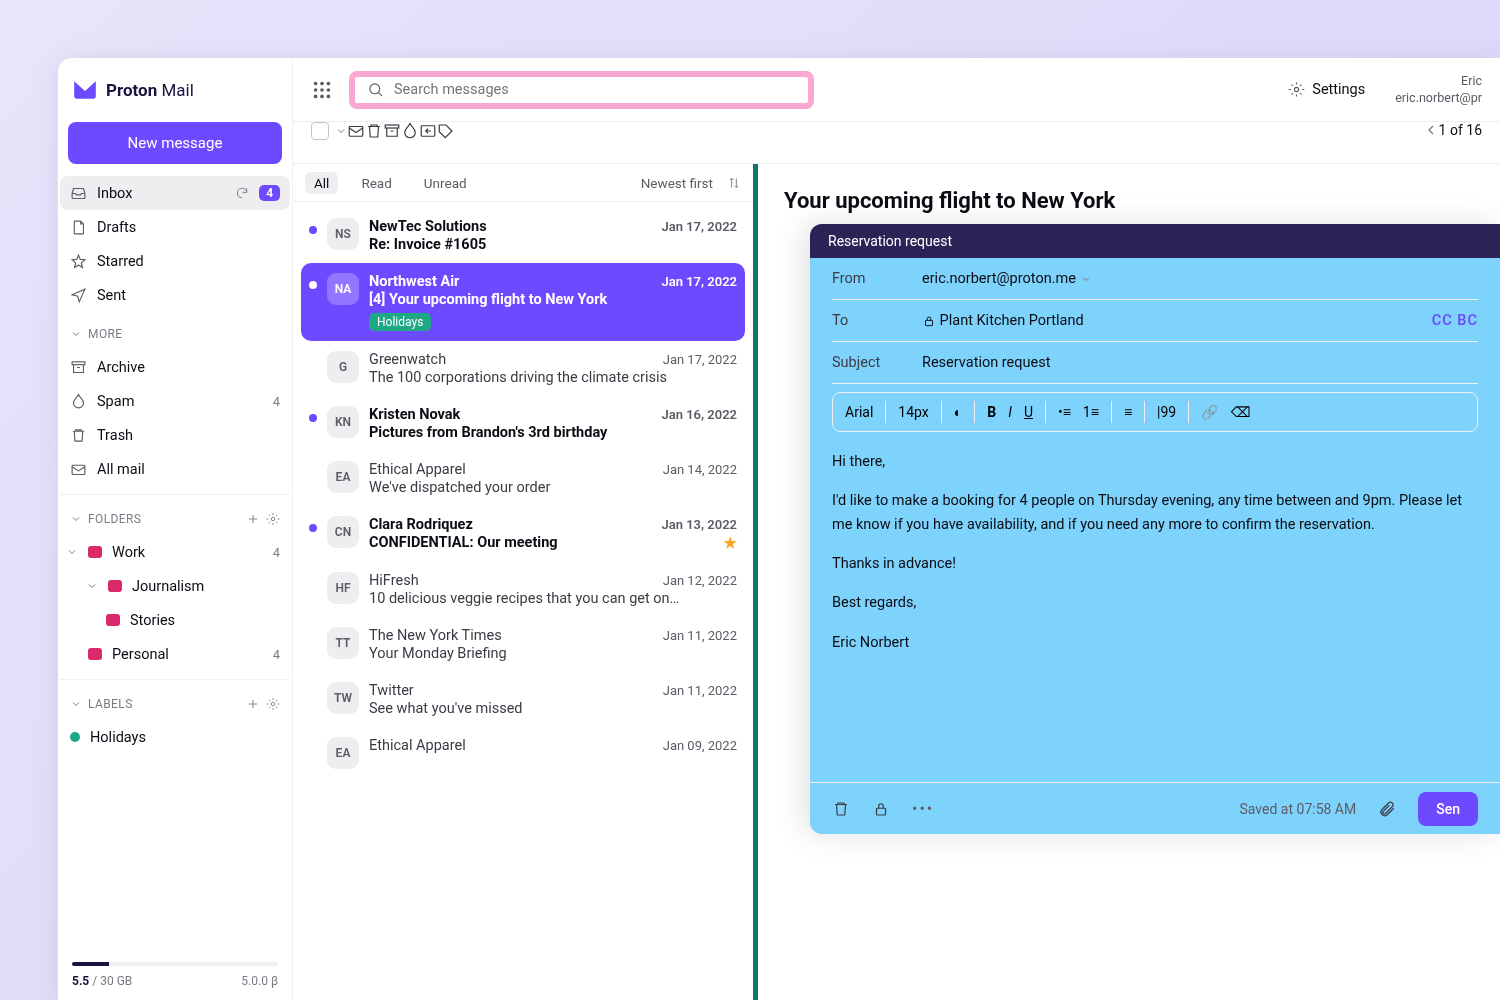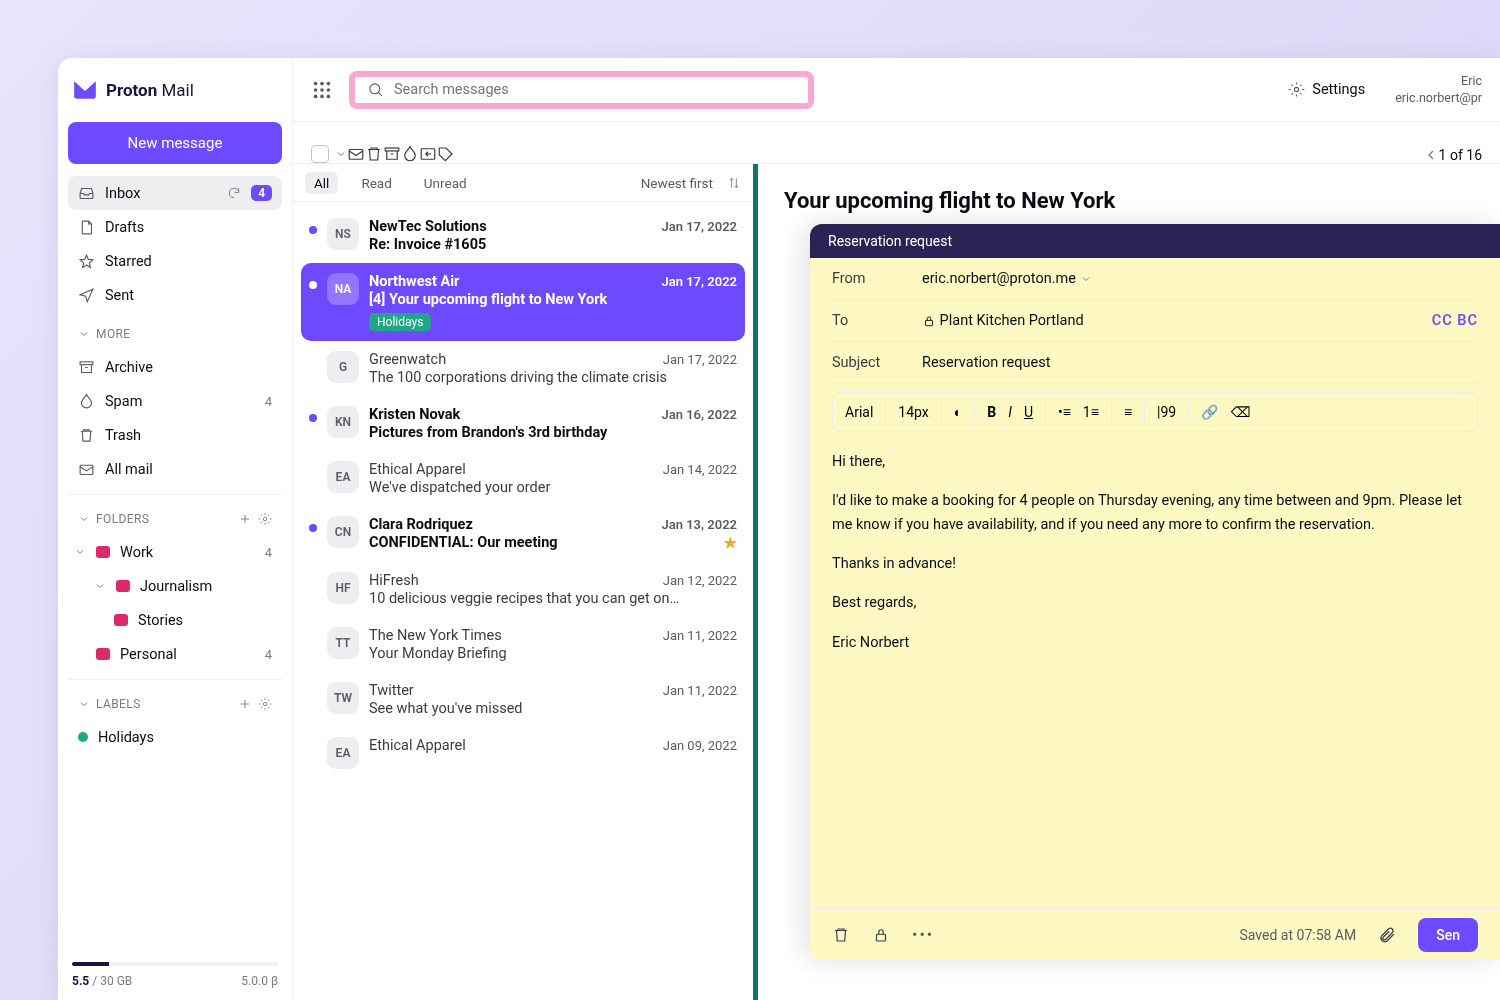--- a/index.html
+++ b/index.html
@@ -6,21 +6,21 @@
 body{background:linear-gradient(135deg,#E8E4FB 0%,#D9D1F7 100%);width:1500px;height:1000px;overflow:hidden;padding:58px 0 0 58px}
 .app{width:1442px;height:942px;background:#fff;border-radius:14px 0 0 0;display:flex;overflow:hidden;box-shadow:0 4px 30px rgba(0,0,0,0.08)}
 
 
 .sidebar{width:235px;display:flex;flex-direction:column;border-right:1px solid #f0f0f0;flex-shrink:0}
 .logo-row{height:64px;display:flex;align-items:center;padding:0 14px;gap:8px}
 .logo-mark{width:26px;height:26px}
 .logo-text{font-weight:700;font-size:17px;color:#1b1340}
 .logo-thin{font-weight:400}
 .new-msg{margin:0 10px 12px;height:42px;background:#6D4AFF;color:#fff;font-size:15px;font-weight:400;border:none;border-radius:8px;cursor:pointer}
-.nav{padding:0 10px;overflow-y:auto;flex:1}
+.nav{padding:0 2px;overflow-y:auto;flex:1}
 .nav-item{display:flex;align-items:center;height:34px;padding:0 10px;border-radius:8px;cursor:pointer;font-size:14.5px;color:#0c0c14;gap:10px}
 .nav-item.active{background:#eeedef}
 .nav-item .spacer{flex:1}
 .nav-count{font-size:13px;color:#7c7b85}
 .pill{background:#6D4AFF;color:#fff;font-size:12px;font-weight:600;padding:1px 7px;border-radius:5px}
 .nav-sec{display:flex;align-items:center;height:32px;padding:0 10px;font-size:12px;letter-spacing:0.4px;color:#7c7b85;gap:6px;margin-top:6px}
 .nav-sec .spacer{flex:1}
 .folder{padding-left:6px}
 .folder-dot{width:14px;height:12px;border-radius:3px;background:#db2a6b}
 .sub1{padding-left:26px}
@@ -35,21 +35,21 @@
 .storage-fill{height:100%;width:18%;background:#1b1340}
 
 
 .center{flex:1;display:flex;flex-direction:column;min-width:0}
 .topbar{height:64px;display:flex;align-items:center;padding:0 18px;gap:16px;border-bottom:1px solid #eeedef}
 .grid-btn{width:22px;height:22px;cursor:pointer;flex-shrink:0}
 .search{flex:1;max-width:465px;height:38px;border:6px solid #f9a8d4;border-radius:8px;display:flex;align-items:center;padding:0 12px;gap:10px;background:#fff}
 .search input{border:none;outline:none;font-size:14.5px;flex:1;background:transparent}
 .settings-link{display:flex;align-items:center;gap:7px;font-size:14.5px;color:#0c0c14;cursor:pointer}
 .account{text-align:right;font-size:12.5px;color:#5c5b66;margin-left:14px;line-height:1.3}
-.toolbar{height:42px;display:flex;align-items:flex-end;padding:0 18px;border-bottom:1px solid #eeedef}
+.toolbar{height:42px;display:flex;align-items:flex-start;padding:0 18px;border-bottom:1px solid #eeedef}
 .check{width:18px;height:18px;border:1.5px solid #c4c2cc;border-radius:4px}
 .tb-ico{width:18px;height:18px;stroke:#3c3b45;fill:none;stroke-width:1.6;cursor:pointer}
 .toolbar .spacer{flex:1}
 .page-info{font-size:14px;color:#0c0c14}
 
 .list-area{display:flex;flex:1;min-height:0}
 .msg-list{width:465px;border-right:5px solid #0f766e;display:flex;flex-direction:column;min-height:0}
 .filter-row{height:38px;display:flex;align-items:center;padding:0 12px;gap:14px;font-size:13.5px;color:#5c5b66;border-bottom:1px solid #eeedef}
 .filter-row .chip{padding:3px 9px;border-radius:6px;cursor:pointer}
 .filter-row .chip.on{background:#eeedef;color:#0c0c14}
@@ -73,21 +73,21 @@
 .msg-sub{font-size:14.5px;color:#0c0c14;font-weight:700;margin-top:1px;white-space:nowrap;overflow:hidden;text-overflow:ellipsis}
 .msg-sub.read{font-weight:400;color:#3c3b45}
 .msg-tag{display:inline-block;background:#1ea885;color:#fff;font-size:12px;padding:2px 8px;border-radius:5px;margin-top:5px}
 .star{color:#f5a623;font-size:15px;float:right}
 
 
 .reader{flex:1;padding:24px 26px;position:relative;min-width:0}
 .reader h1{font-size:22px;font-weight:700;color:#0c0c14;margin-bottom:14px}
 
 
-.composer{position:absolute;left:810px;top:224px;width:690px;height:736px;background:#fef9c3;border-radius:12px 0 0 12px;box-shadow:-6px 0 30px rgba(0,0,0,0.12);display:flex;flex-direction:column;overflow:hidden}
+.composer{position:absolute;left:810px;top:224px;width:690px;height:610px;background:#7dd3fc;border-radius:12px 0 0 12px;box-shadow:-6px 0 30px rgba(0,0,0,0.12);display:flex;flex-direction:column;overflow:hidden}
 .comp-head{height:34px;background:#2b2356;color:#fff;font-size:14px;display:flex;align-items:center;padding:0 18px}
 .comp-field{display:flex;align-items:center;padding:12px 0;margin:0 22px;border-bottom:1px solid #eeedef;font-size:14.5px;gap:38px}
 .comp-field label{width:52px;color:#3c3b45}
 .comp-val{color:#0c0c14}
 .cc{margin-left:auto;color:#6D4AFF;font-weight:600;letter-spacing:1px}
 .comp-toolbar{height:40px;margin:8px 22px 0;border:1px solid #eeedef;border-radius:8px;display:flex;align-items:center;padding:0 12px;gap:12px;font-size:14px}
 .comp-toolbar .sep{width:1px;height:22px;background:#eeedef}
 .comp-body{flex:1;padding:18px 22px;font-size:14.5px;color:#0c0c14;line-height:1.7}
 .comp-body p{margin-bottom:14px}
 .comp-footer{height:52px;border-top:1px solid #eeedef;display:flex;align-items:center;padding:0 22px;gap:22px}

